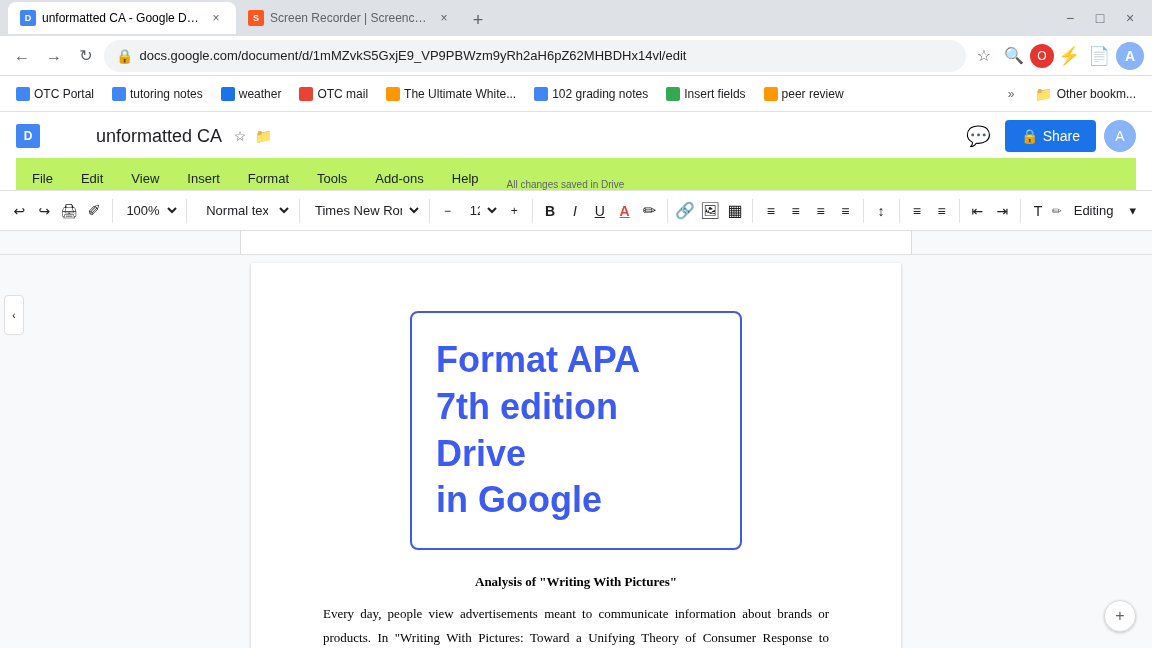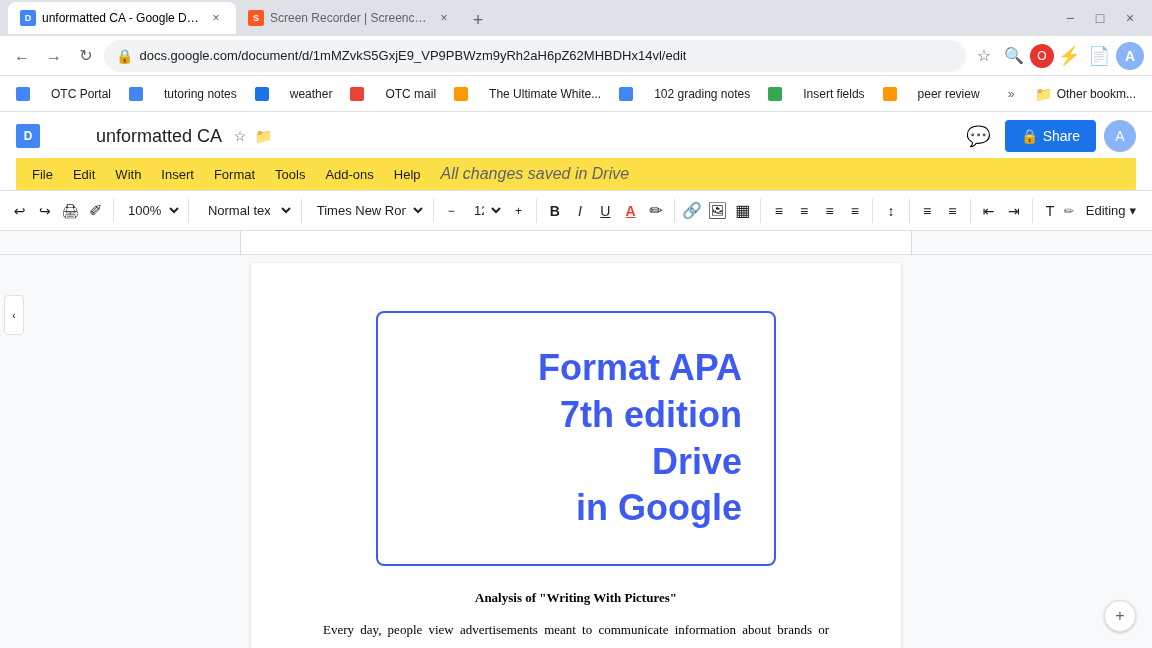--- a/index.html
+++ b/index.html
@@ -141,21 +141,21 @@
       display: flex;
       align-items: center;
       padding: 0 8px;
       gap: 2px;
       border-bottom: 1px solid #e0e0e0;
       overflow: hidden;
     }
     .bookmark-item {
       display: flex;
       align-items: center;
-      gap: 21px;
+      gap: 4px;
       padding: 4px 8px;
       border-radius: 4px;
       cursor: pointer;
       font-size: 12px;
       color: #202124;
       white-space: nowrap;
     }
     .bookmark-favicon {
       width: 14px; height: 14px;
       border-radius: 2px;
@@ -250,39 +250,38 @@
       width: 32px; height: 32px;
       border-radius: 50%;
       background: #8ab4f8;
       display: flex; align-items: center; justify-content: center;
       font-size: 14px; color: white;
       cursor: pointer;
     }
 
     
     .menu-bar {
-      background: #fde047;
+      background: #bef264;
       height: 32px;
       display: flex;
-      align-items: center;
+      align-items: flex-end;
       padding: 0 8px;
-      gap: 4px;
+      gap: 12px;
     }
     .menu-item {
       padding: 4px 8px;
       border-radius: 4px;
       cursor: pointer;
       font-size: 13px;
       color: #202124;
     }
     .saved-status {
       margin-left: 8px;
-      font-size: 16px;
-      color: #5f6368;
-      font-style: italic;
+      font-size: 10px;
+      color: #5f6368;
     }
 
     
     .toolbar {
       background: #fff;
       height: 40px;
       display: flex;
       align-items: center;
       padding: 0 8px;
       gap: 2px;
@@ -344,21 +343,21 @@
     }
     .toolbar-right {
       margin-left: auto;
       display: flex;
       align-items: center;
       gap: 4px;
     }
     .editing-btn {
       display: flex;
       align-items: center;
-      gap: 4px;
+      gap: 16px;
       padding: 4px 8px;
       border: none;
       background: transparent;
       cursor: pointer;
       border-radius: 4px;
       font-size: 13px;
       color: #202124;
     }
 
     
@@ -383,24 +382,24 @@
       min-height: 420px;
       box-shadow: 0 1px 3px rgba(0,0,0,0.2);
       padding: 48px 72px;
       position: relative;
     }
 
     
     .feature-box {
       border: 2px solid #3d5af1;
       border-radius: 8px;
-      width: 400px;
+      width: 332px;
       margin: 0 auto 24px auto;
-      padding: 32px;
-      text-align: right;
+      padding: 24px;
+      text-align: left;
     }
     .feature-text {
       font-size: 36px;
       font-weight: bold;
       color: #3d5af1;
       line-height: 1.3;
     }
 
     
     .paper-title {
@@ -571,21 +570,21 @@
           <span>🔒</span>
           <span>Share</span>
         </button>
         <div class="doc-user-avatar">A</div>
       </div>
     </div>
 
     <div class="menu-bar">
       <div class="menu-item">File</div>
       <div class="menu-item">Edit</div>
-      <div class="menu-item">With</div>
+      <div class="menu-item">View</div>
       <div class="menu-item">Insert</div>
       <div class="menu-item">Format</div>
       <div class="menu-item">Tools</div>
       <div class="menu-item">Add-ons</div>
       <div class="menu-item">Help</div>
       <span class="saved-status">All changes saved in Drive</span>
     </div>
   </div>
 
   <div class="toolbar">

